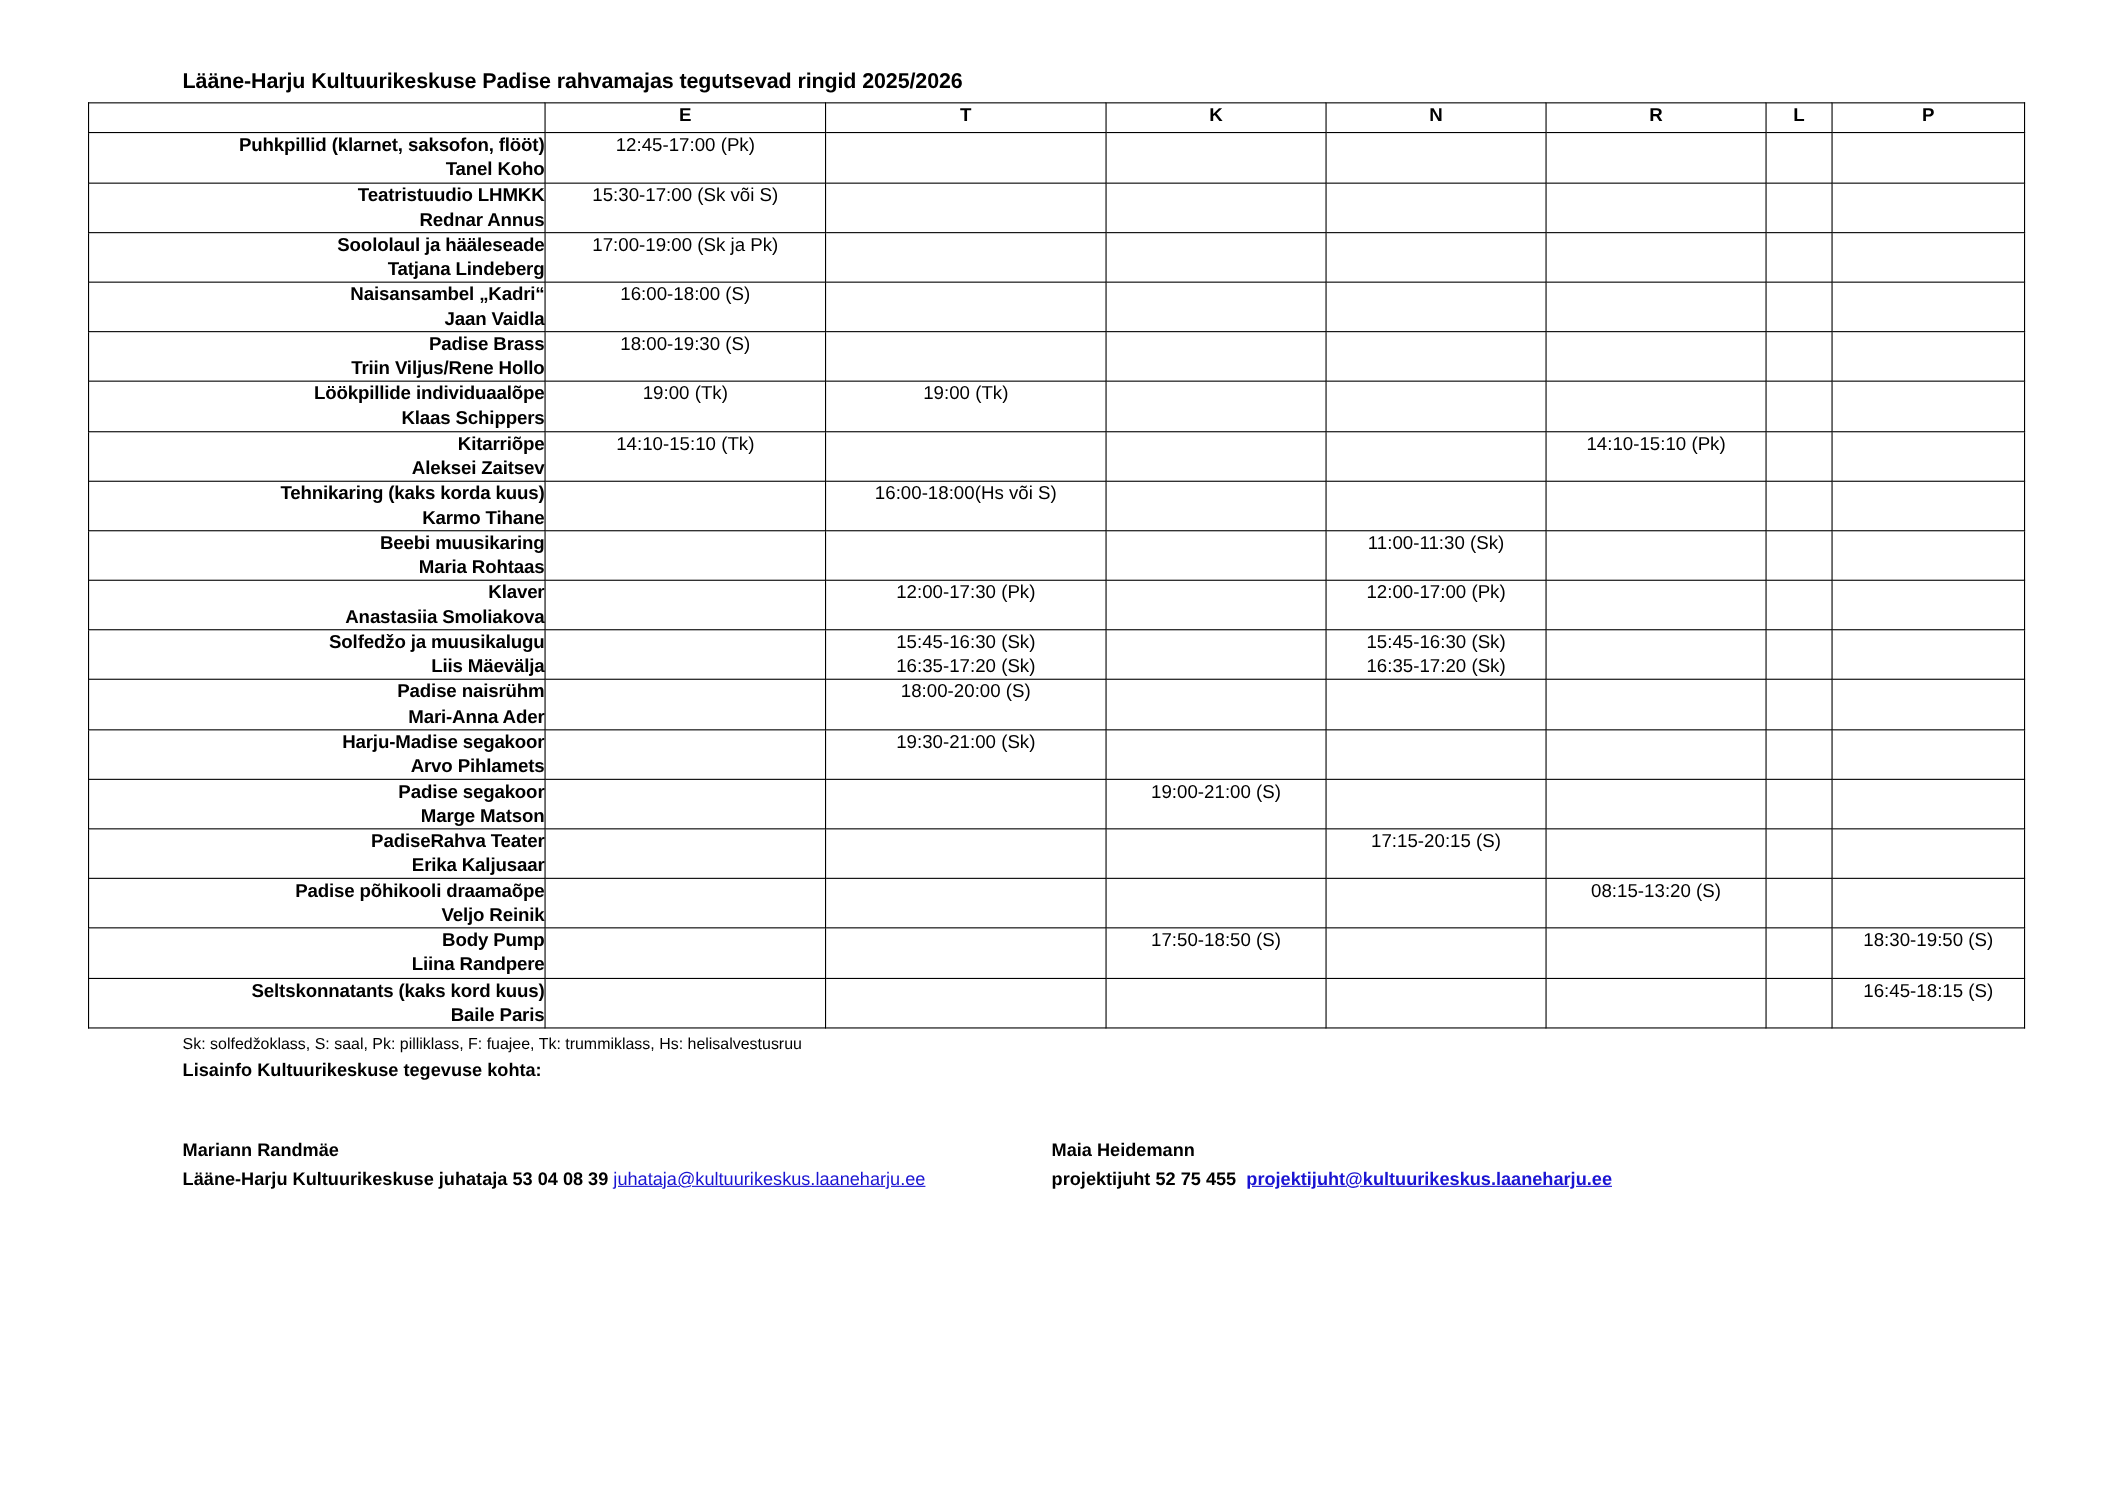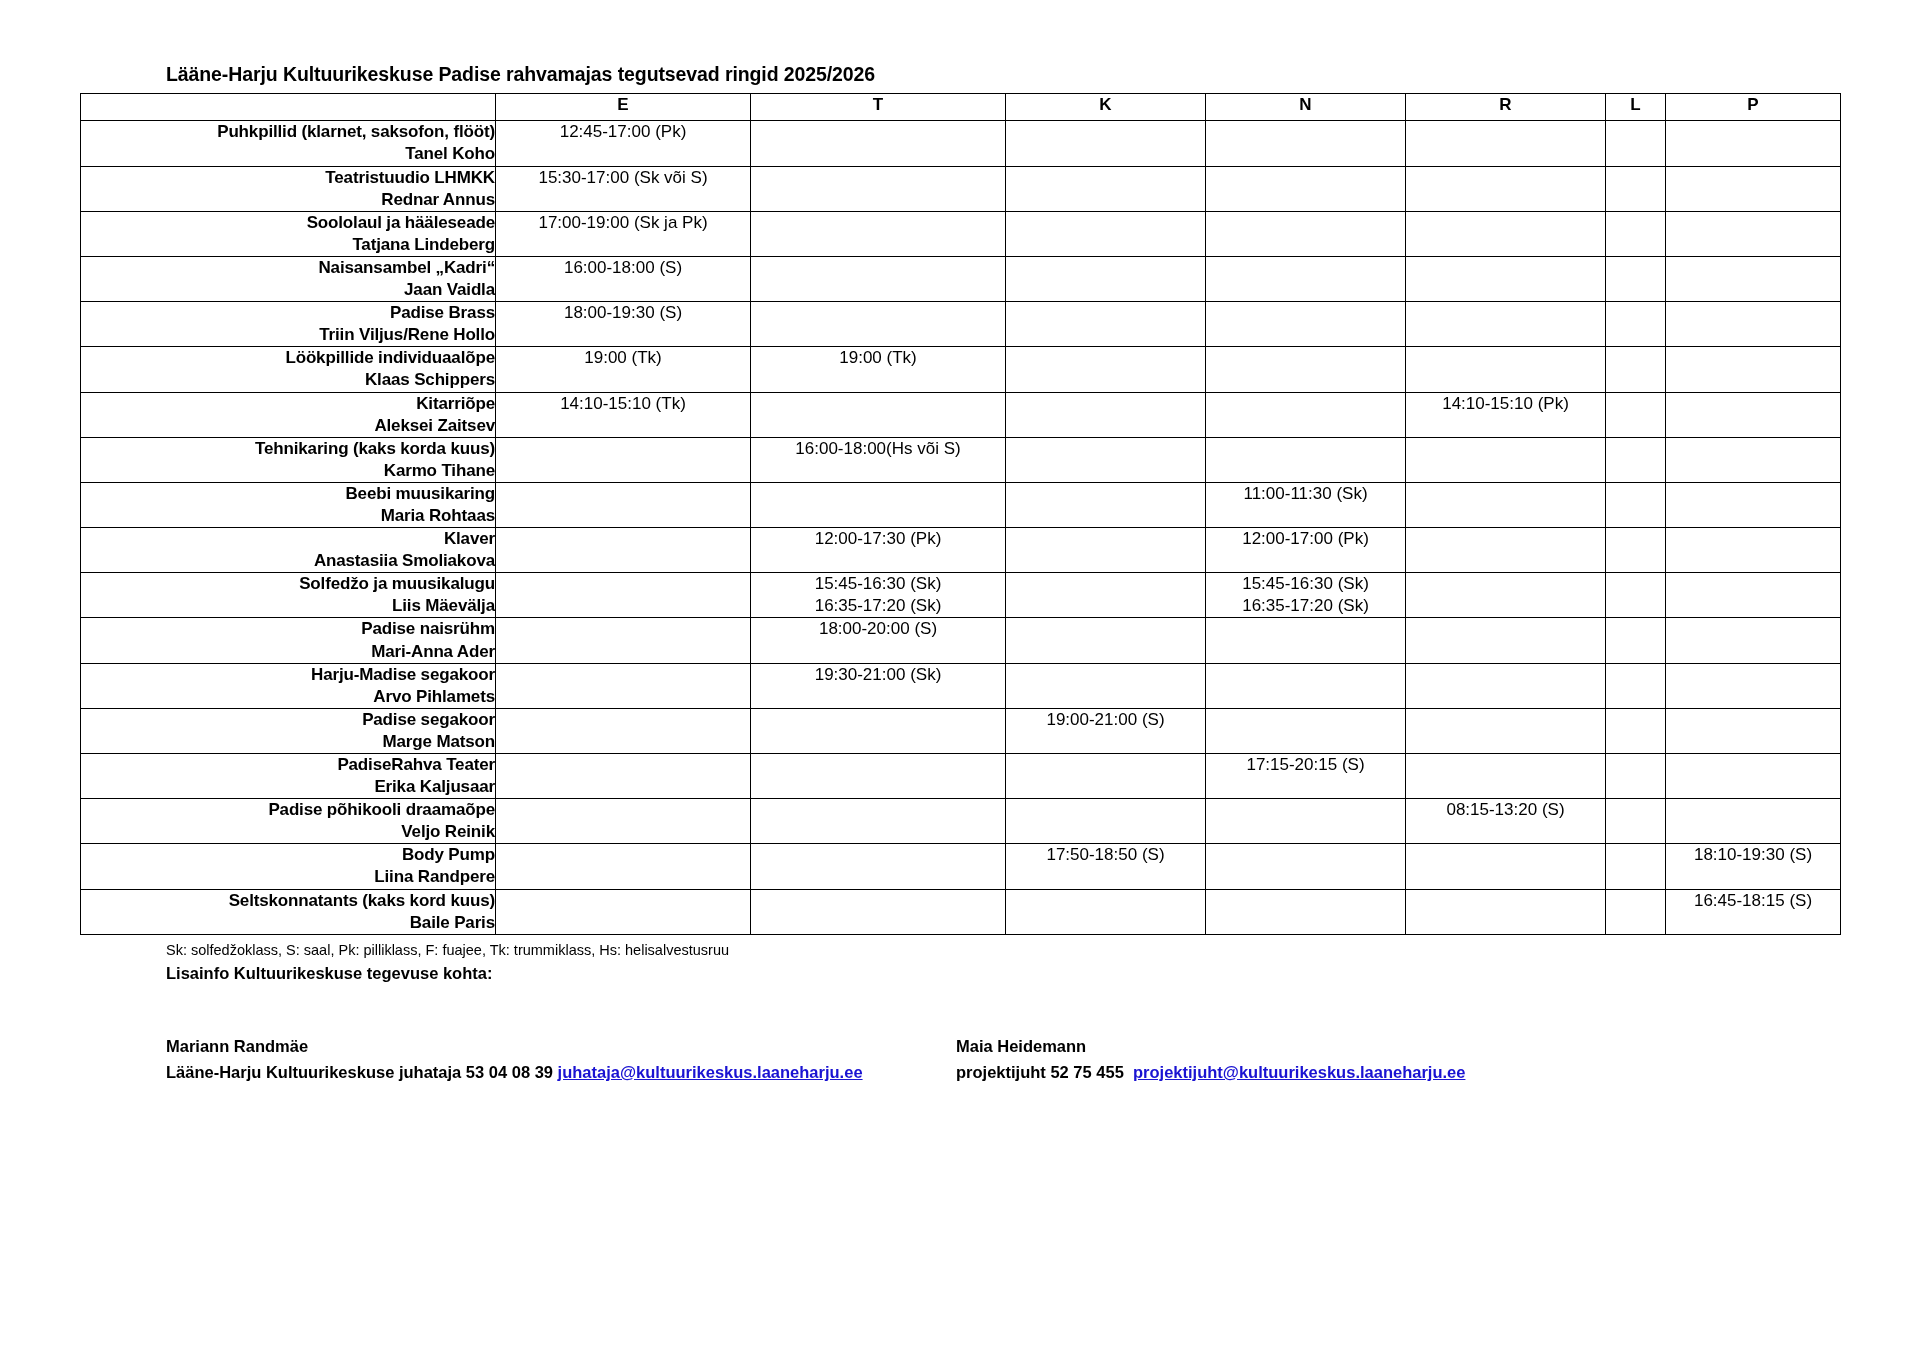--- a/index.html
+++ b/index.html
@@ -105,21 +105,21 @@
   .contact-col {
     display: inline-block;
     vertical-align: top;
     margin-top: 48px;
   }
   .contact-left  { width: 790px; }
   .contact-right { width: 700px; }
   .mail-link {
     color: #1a13d2;
     text-decoration: underline;
-    font-weight: bold;
+    font-weight: normal;
   }
   .mail-link.thin { font-weight: bold; }
   .contact-name { display: block; }
   .contact-line { display: block; white-space: nowrap; }
 </style>
 </head>
 <body>
 
 <div class="page">
 
@@ -310,21 +310,21 @@
           <td class="slot"><span></span></td>
         </tr>
         <tr>
           <td class="name-cell"><span>Body Pump</span><span class="line2">Liina Randpere</span></td>
           <td class="slot"><span></span></td>
           <td class="slot"><span></span></td>
           <td class="slot"><span>17:50-18:50 (S)</span></td>
           <td class="slot"><span></span></td>
           <td class="slot"><span></span></td>
           <td class="slot"><span></span></td>
-          <td class="slot"><span>18:10-19:30 (S)</span></td>
+          <td class="slot"><span>18:30-19:50 (S)</span></td>
         </tr>
         <tr>
           <td class="name-cell"><span>Seltskonnatants (kaks kord kuus)</span><span class="line2">Baile Paris</span></td>
           <td class="slot"><span></span></td>
           <td class="slot"><span></span></td>
           <td class="slot"><span></span></td>
           <td class="slot"><span></span></td>
           <td class="slot"><span></span></td>
           <td class="slot"><span></span></td>
           <td class="slot"><span>16:45-18:15 (S)</span></td>

